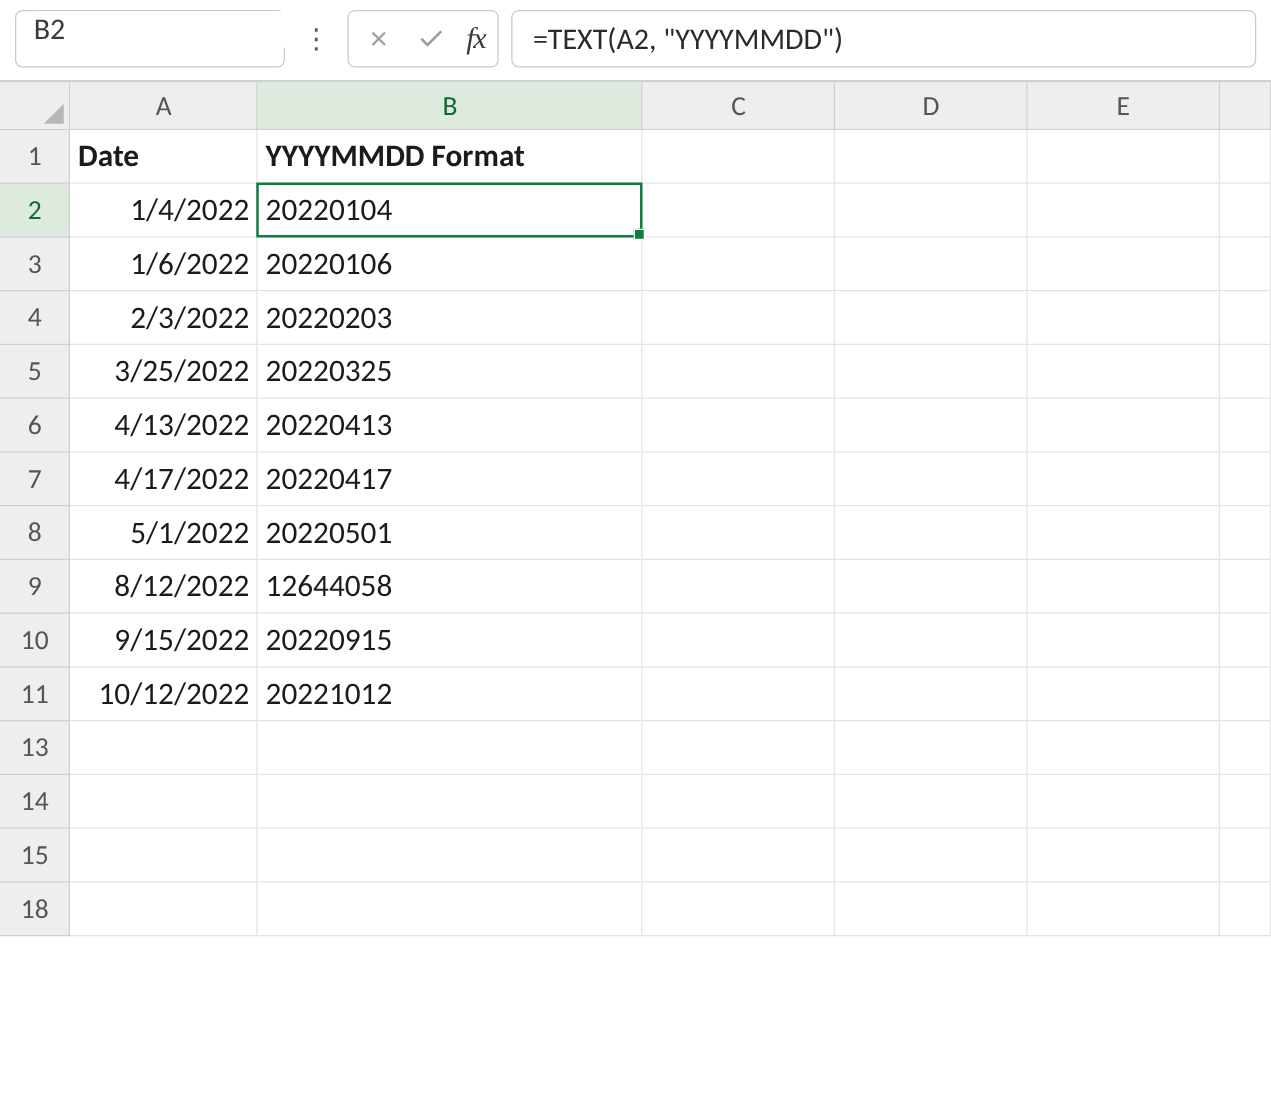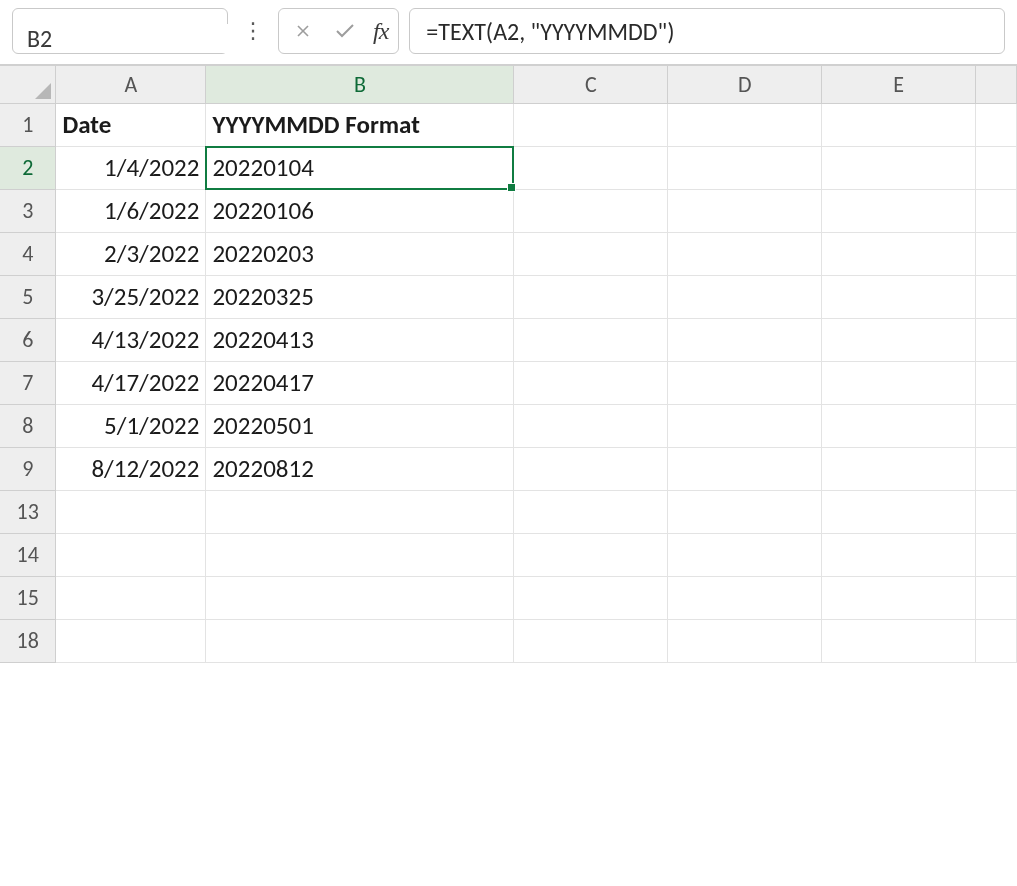--- a/index.html
+++ b/index.html
@@ -16,21 +16,21 @@
     .formula-bar-row {
       display: flex;
       align-items: center;
       gap: 10px;
       padding: 8px 12px 10px 12px;
       border-bottom: 2px solid #d0d0d0;
     }
 
     .name-box {
       display: flex;
-      align-items: flex-end;
+      align-items: flex-start;
       border: 1px solid #c9c9c9;
       border-radius: 6px;
       height: 46px;
       padding: 0 10px 0 14px;
       width: 216px;
       background: #ffffff;
     }
     .name-box-input {
       flex: 1;
       font-size: 24px;
@@ -321,21 +321,39 @@
         <td class="cell right">5/1/2022</td>
         <td class="cell left">20220501</td>
         <td class="cell"></td>
         <td class="cell"></td>
         <td class="cell"></td>
         <td class="cell"></td>
       </tr>
       <tr>
         <th class="row-header">9</th>
         <td class="cell right">8/12/2022</td>
-        <td class="cell left">20220812</td>
+        <td class="cell left">12644058</td>
+        <td class="cell"></td>
+        <td class="cell"></td>
+        <td class="cell"></td>
+        <td class="cell"></td>
+      </tr>
+      <tr>
+        <th class="row-header">10</th>
+        <td class="cell right">9/15/2022</td>
+        <td class="cell left">20220915</td>
+        <td class="cell"></td>
+        <td class="cell"></td>
+        <td class="cell"></td>
+        <td class="cell"></td>
+      </tr>
+      <tr>
+        <th class="row-header">11</th>
+        <td class="cell right">10/12/2022</td>
+        <td class="cell left">20221012</td>
         <td class="cell"></td>
         <td class="cell"></td>
         <td class="cell"></td>
         <td class="cell"></td>
       </tr>
       <tr>
         <th class="row-header">13</th>
         <td class="cell"></td>
         <td class="cell"></td>
         <td class="cell"></td>

